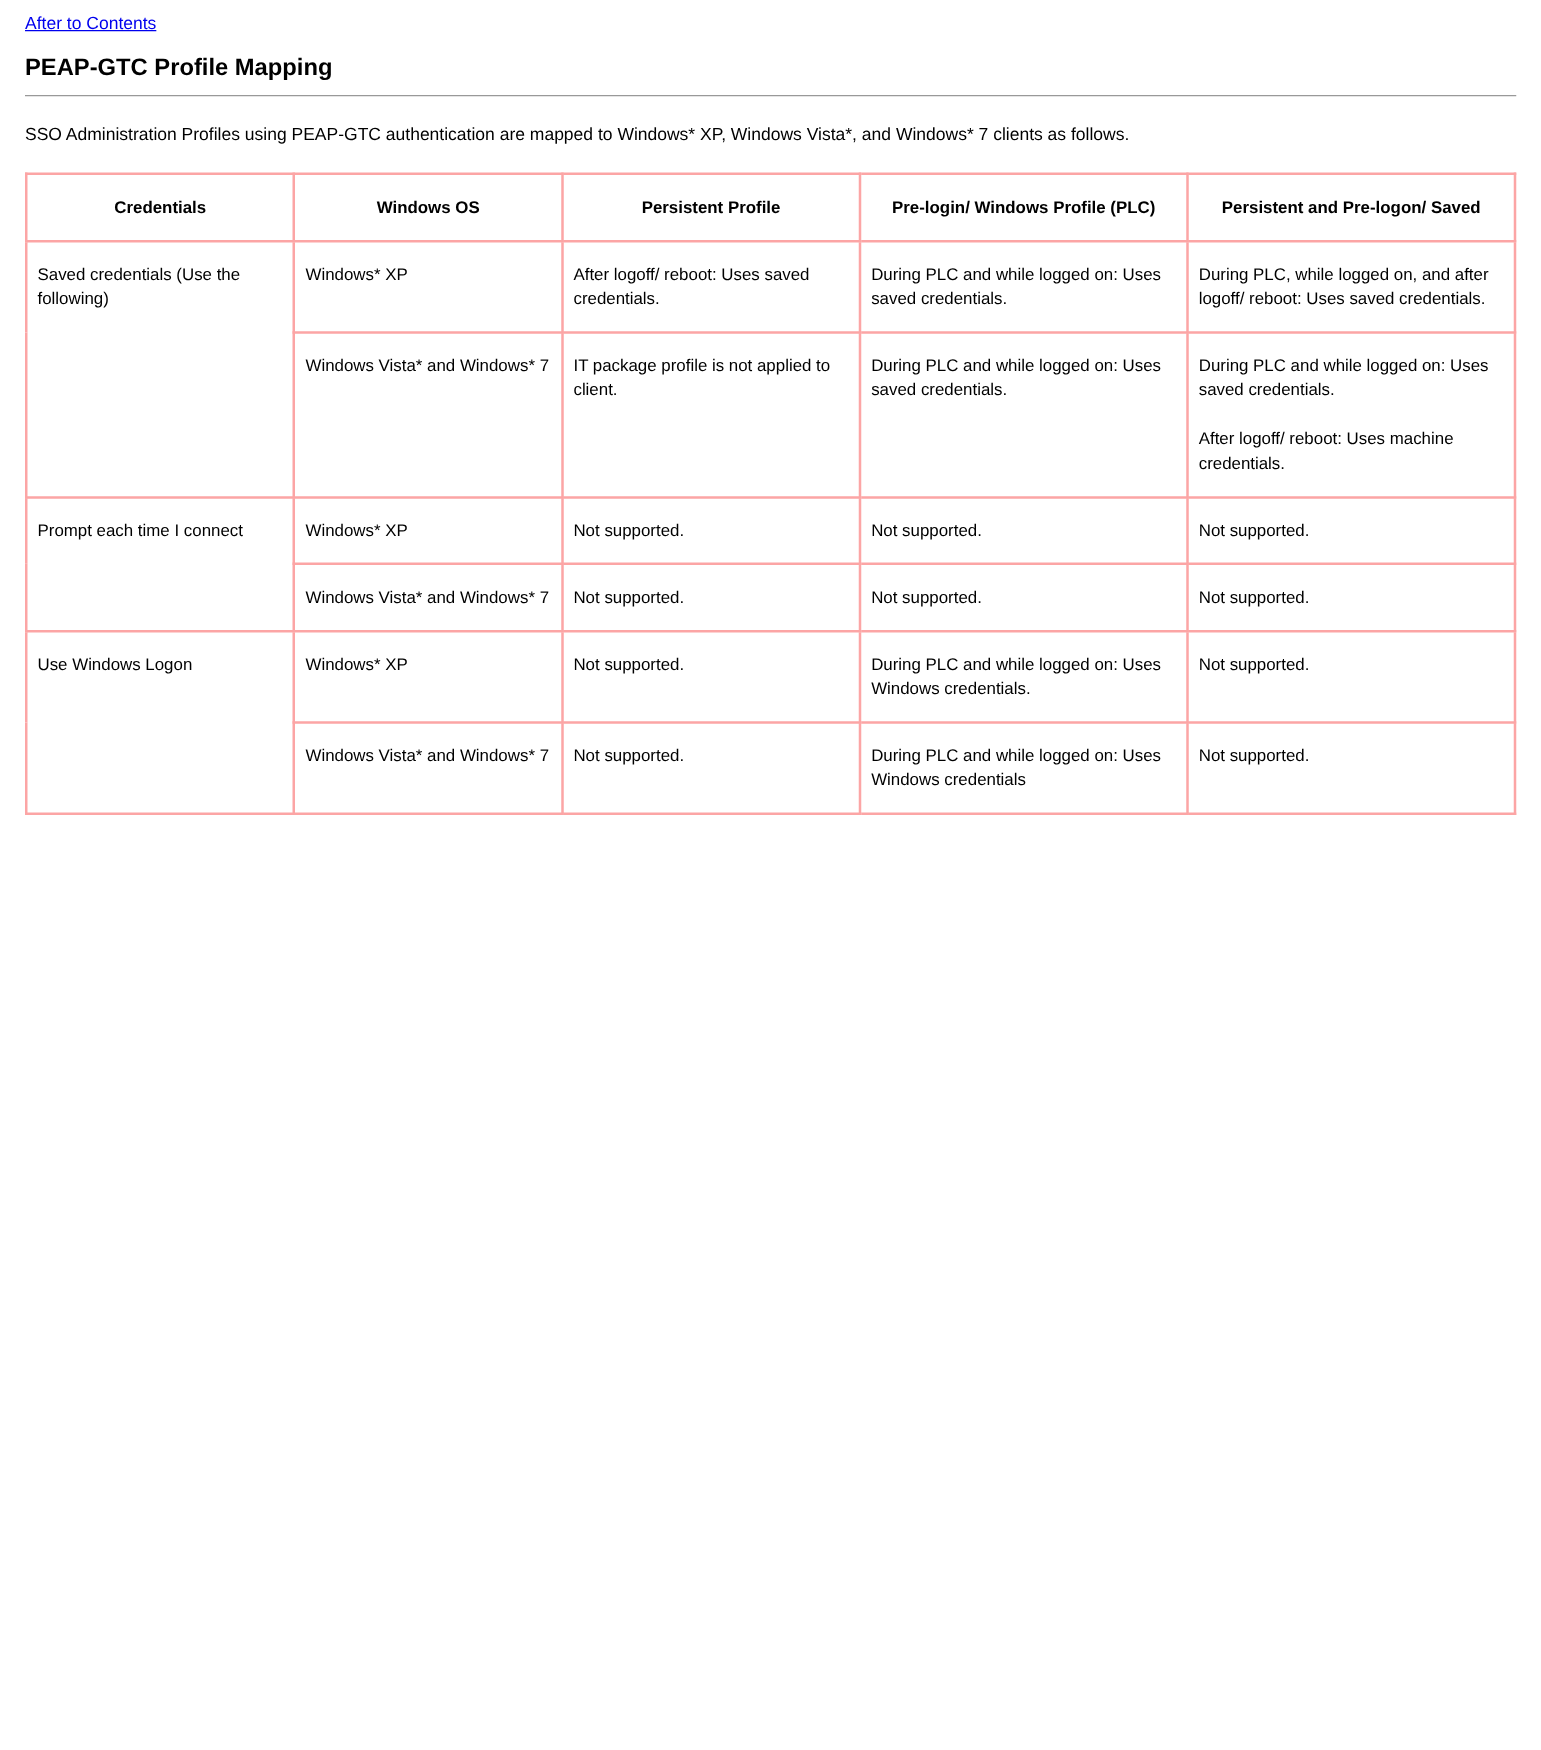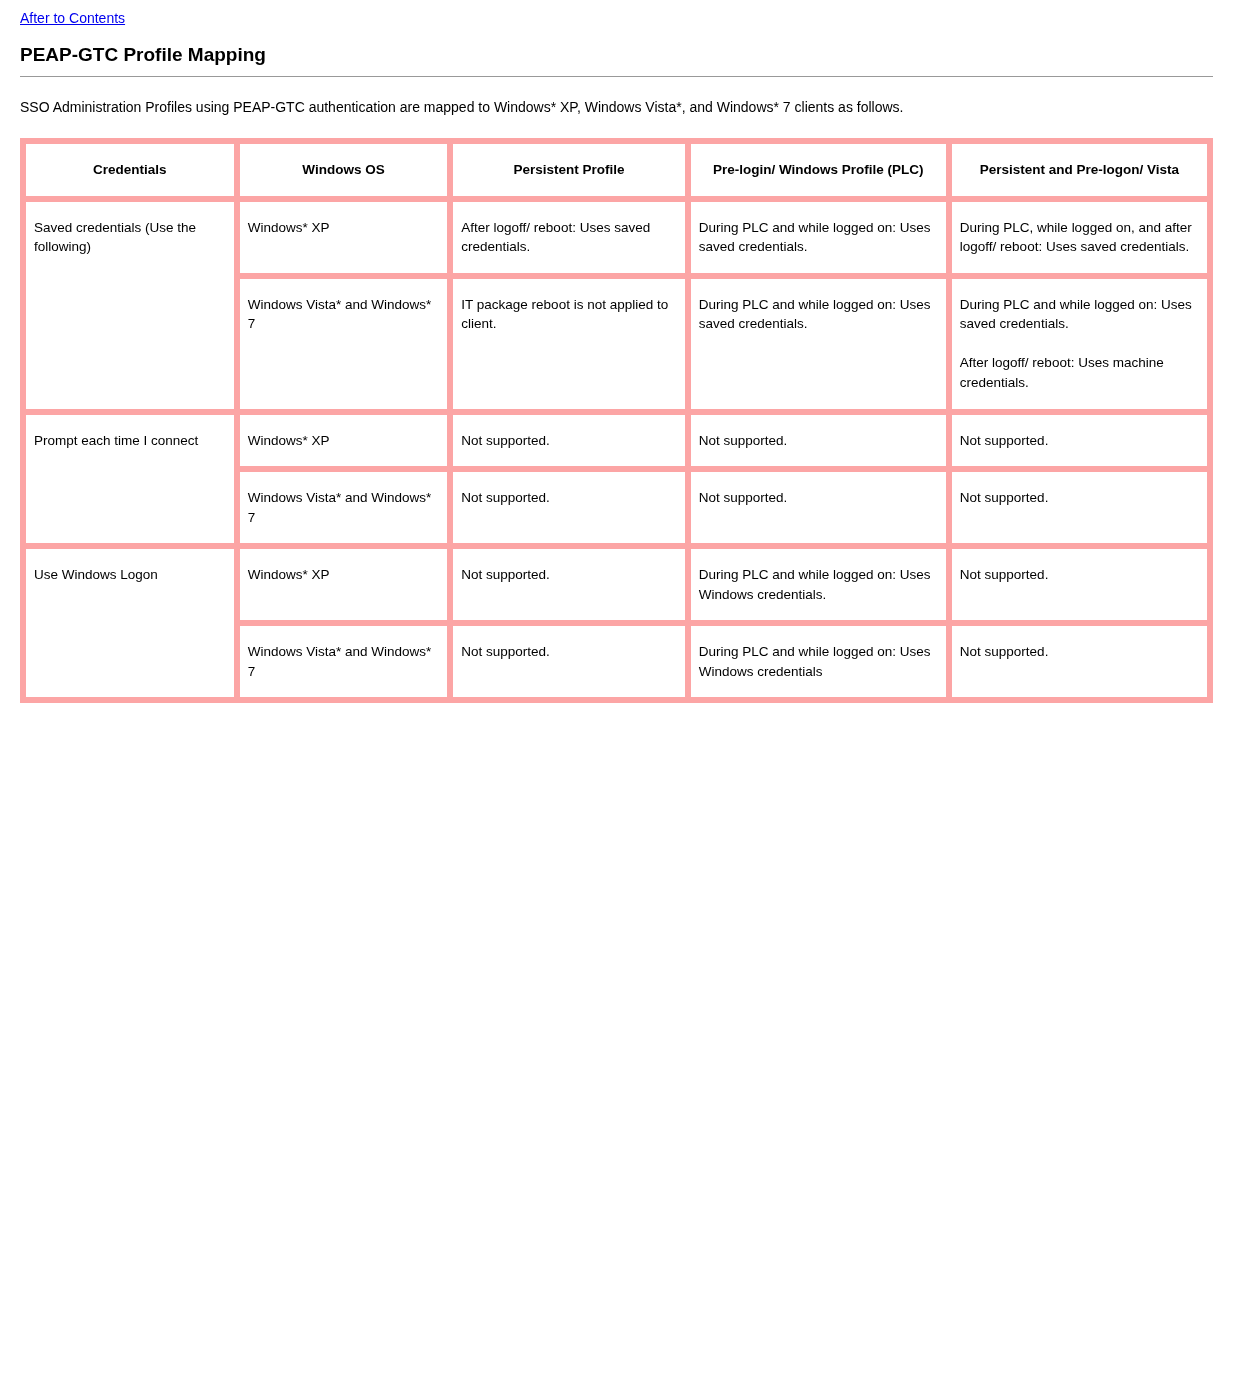--- a/index.html
+++ b/index.html
@@ -33,21 +33,21 @@
       font-size: 14px;
       margin-bottom: 20px;
       line-height: 1.5;
     }
     table {
       border-collapse: collapse;
       width: 100%;
       table-layout: fixed;
     }
     th, td {
-      border: 6px solid #fca5a5;
+      border: 2px solid #fca5a5;
       padding: 16px 8px;
       vertical-align: top;
       font-size: 13.5px;
       line-height: 1.45;
     }
     th {
       font-weight: bold;
       background: #fff;
     }
     col.col1 { width: 18%; }
@@ -73,34 +73,34 @@
     <col class="col3">
     <col class="col4">
     <col class="col5">
   </colgroup>
   <thead>
     <tr>
       <th>Credentials</th>
       <th>Windows OS</th>
       <th>Persistent Profile</th>
       <th>Pre-login/ Windows Profile (PLC)</th>
-      <th>Persistent and Pre-logon/ Vista</th>
+      <th>Persistent and Pre-logon/ Saved</th>
     </tr>
   </thead>
   <tbody id="table-body">
   <tr>
         <td rowspan="2">Saved credentials (Use the following)</td>
         <td>Windows* XP</td>
         <td>After logoff/ reboot: Uses saved credentials.</td>
         <td>During PLC and while logged on: Uses saved credentials.</td>
         <td>During PLC, while logged on, and after logoff/ reboot: Uses saved credentials.</td>
       </tr>
       <tr>
         <td>Windows Vista* and Windows* 7</td>
-        <td>IT package reboot is not applied to client.</td>
+        <td>IT package profile is not applied to client.</td>
         <td>During PLC and while logged on: Uses saved credentials.</td>
         <td>During PLC and while logged on: Uses saved credentials.<br><br>After logoff/ reboot: Uses machine credentials.</td>
       </tr>
       <tr>
         <td rowspan="2">Prompt each time I connect</td>
         <td>Windows* XP</td>
         <td>Not supported.</td>
         <td>Not supported.</td>
         <td>Not supported.</td>
       </tr>

